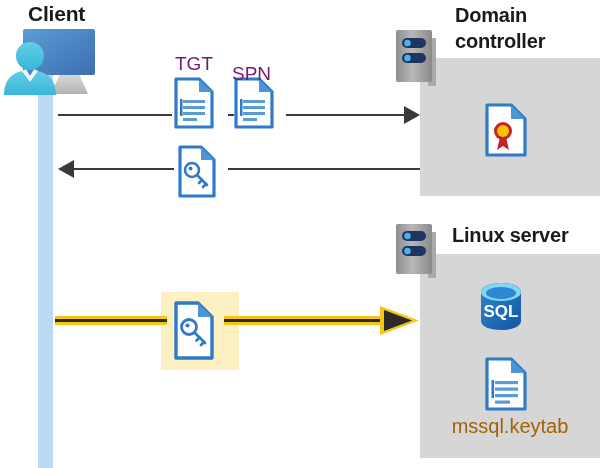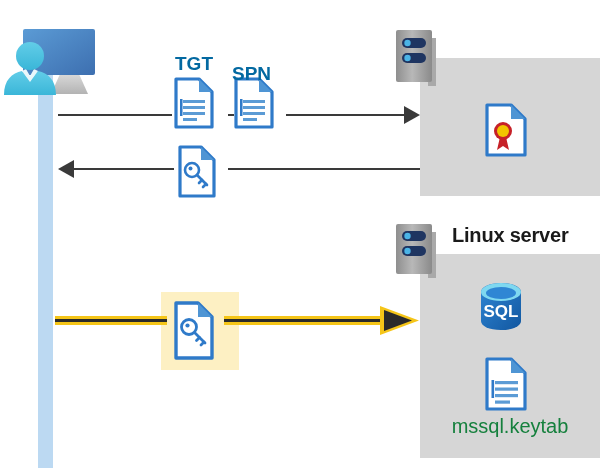--- a/index.html
+++ b/index.html
@@ -52,31 +52,30 @@
   
   #client-lifeline {
     left: 38px; top: 66px;
     width: 15px; height: 402px;
     background: #bcd9f2;
   }
 
   
   .doc-label {
     font-size: 19px;
-    color: #0369a1;
-    font-weight: bold;
+    color: #701a75;
   }
   #tgt-label { left: 175px; top: 53px; }
   #spn-label { left: 232px; top: 63px; }
   #keytab-label {
     left: 420px; top: 415px;
     width: 180px;
     text-align: center;
     font-size: 20px;
-    color: #15803d;
+    color: #a16207;
   }
 
   
   #key-highlight {
     left: 161px; top: 292px;
     width: 78px; height: 78px;
     background: #fdf0c3;
   }
 
   
@@ -243,21 +242,23 @@
       <path d="M511 359 L525 373 L511 373 Z" fill="#4f95d4"></path>
       <rect x="495" y="381" width="23" height="3.2" fill="#5b9bd5"></rect>
       <rect x="495" y="387.5" width="23" height="3.2" fill="#5b9bd5"></rect>
       <rect x="495" y="394" width="23" height="3.2" fill="#5b9bd5"></rect>
       <rect x="495" y="400.5" width="15" height="3.2" fill="#5b9bd5"></rect>
       <rect x="491.5" y="380" width="2.6" height="18" fill="#2f7ac9"></rect>
     </g>
 
   </svg>
 
-
+  <div class="abs title" id="client-title">Client</div>
+
+  <div class="abs title" id="dc-title">Domain controller</div>
 
   <div class="abs title" id="linux-title">Linux server</div>
 
   <div class="abs doc-label" id="tgt-label">TGT</div>
 
   <div class="abs doc-label" id="spn-label">SPN</div>
 
   <div class="abs" id="keytab-label">mssql.keytab</div>
 
 </div>

